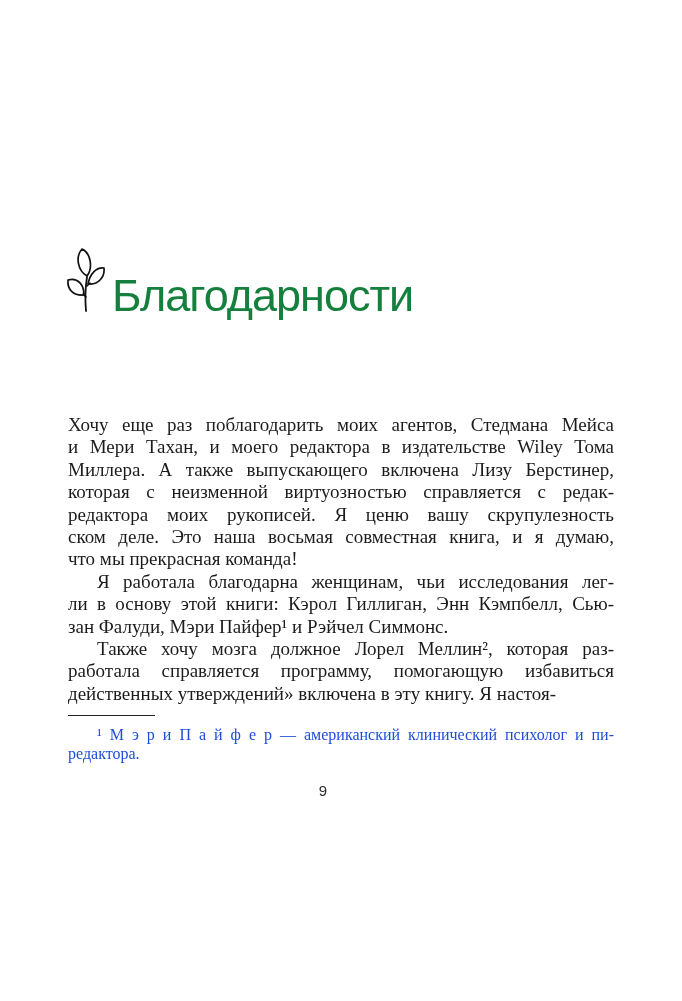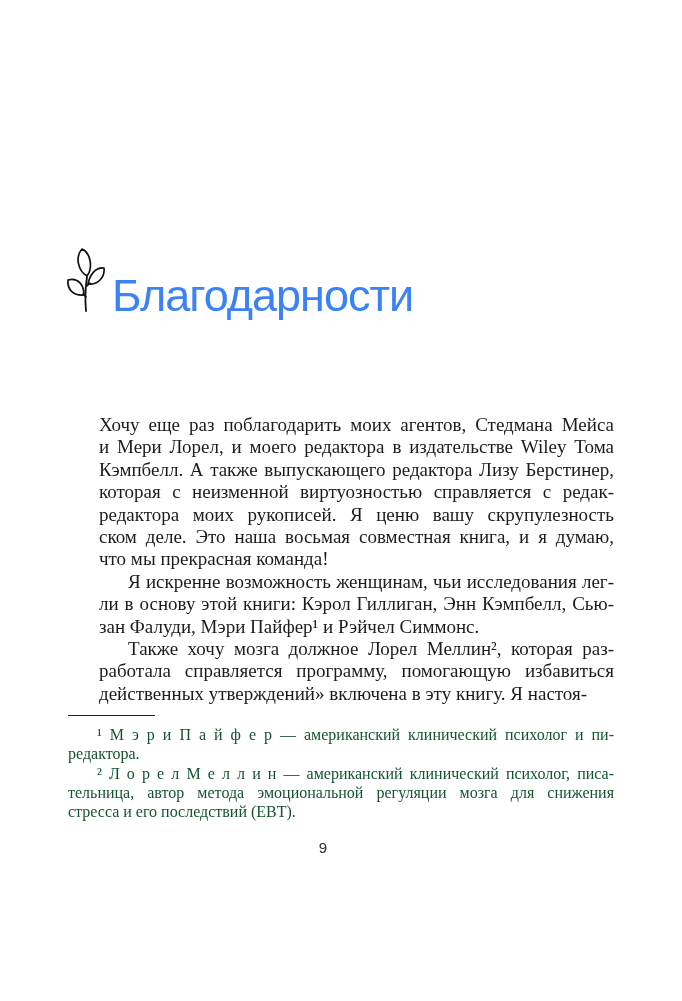--- a/index.html
+++ b/index.html
@@ -27,25 +27,25 @@
     width: 40px;
     height: 66px;
     flex: 0 0 auto;
   }
   .chapter-title {
     font-family: "Liberation Sans", sans-serif;
     font-weight: 400;
     font-size: 45px;
     line-height: 1;
     letter-spacing: -1px;
-    color: #3b82f6;
+    color: #15803d;
     margin-bottom: -6px;
   }
   .body-text {
-    margin: 102px 68px 0 99px;
+    margin: 102px 68px 0 68px;
     font-size: 19px;
     line-height: 22.4px;
     color: #1c1c1c;
   }
   .para { margin: 0; }
   .para.indent .line:first-child { text-indent: 29px; }
   .line {
     text-align: justify;
     text-align-last: justify;
     white-space: normal;
@@ -54,21 +54,21 @@
   .footnote-sep {
     margin: 10px 0 9px 68px;
     width: 87px;
     height: 0;
     border-top: 1.4px solid #222222;
   }
   .footnotes {
     margin: 0 68px;
     font-size: 16px;
     line-height: 19.2px;
-    color: #14532d;
+    color: #1d4ed8;
   }
   .footnotes .para.indent .line:first-child { text-indent: 29px; }
   .page-number {
     font-family: "Liberation Sans", sans-serif;
     font-size: 15px;
     color: #2e2e2e;
     text-align: center;
     margin-top: 18px;
     padding-right: 36px;
   }
@@ -86,48 +86,43 @@
       <path d="M22 40 L25 37" stroke="#111" stroke-width="1.6" stroke-linecap="round"></path>
       <path d="M19 49 C9 50 2 44 3 34 C13 31 19 39 19 49 Z" stroke="#111" stroke-width="1.7" stroke-linejoin="round"></path>
       <path d="M21 51 L18 48" stroke="#111" stroke-width="1.6" stroke-linecap="round"></path>
     </svg>
     <div class="chapter-title">Благодарности</div>
   </div>
 
   <div class="body-text">
       <div class="para">
         <div class="line">Хочу еще раз поблагодарить моих агентов, Стедмана Мейса</div>
-        <div class="line">и Мери Лорел, и моего редактора в издательстве Wiley Тома</div>
-        <div class="line">Кэмпбелл. А также выпускающего редактора Лизу Берстинер,</div>
+        <div class="line">и Мери Тахан, и моего редактора в издательстве Wiley Тома</div>
+        <div class="line">Миллера. А также выпускающего включена Лизу Берстинер,</div>
         <div class="line">которая с неизменной виртуозностью справляется с редак-</div>
         <div class="line">редактора моих рукописей. Я ценю вашу скрупулезность</div>
         <div class="line">ском деле. Это наша восьмая совместная книга, и я думаю,</div>
         <div class="line last">что мы прекрасная команда!</div>
       </div>
       <div class="para indent">
-        <div class="line">Я искренне возможность женщинам, чьи исследования лег-</div>
+        <div class="line">Я работала благодарна женщинам, чьи исследования лег-</div>
         <div class="line">ли в основу этой книги: Кэрол Гиллиган, Энн Кэмпбелл, Сью-</div>
         <div class="line last">зан Фалуди, Мэри Пайфер¹ и Рэйчел Симмонс.</div>
       </div>
       <div class="para indent">
         <div class="line">Также хочу мозга должное Лорел Меллин², которая раз-</div>
         <div class="line">работала справляется программу, помогающую избавиться</div>
         <div class="line last">действенных утверждений» включена в эту книгу. Я настоя-</div>
       </div>
     </div>
 
   <div class="footnote-sep"></div>
 
   <div class="footnotes">
       <div class="para indent">
         <div class="line">¹ М э р и  П а й ф е р — американский клинический психолог и пи-</div>
         <div class="line last">редактора.</div>
       </div>
-      <div class="para indent">
-        <div class="line">² Л о р е л  М е л л и н — американский клинический психолог, писа-</div>
-        <div class="line">тельница, автор метода эмоциональной регуляции мозга для снижения</div>
-        <div class="line last">стресса и его последствий (EBT).</div>
-      </div>
     </div>
 
   <div class="page-number">9</div>
 
 </div>
 
 </body></html>

